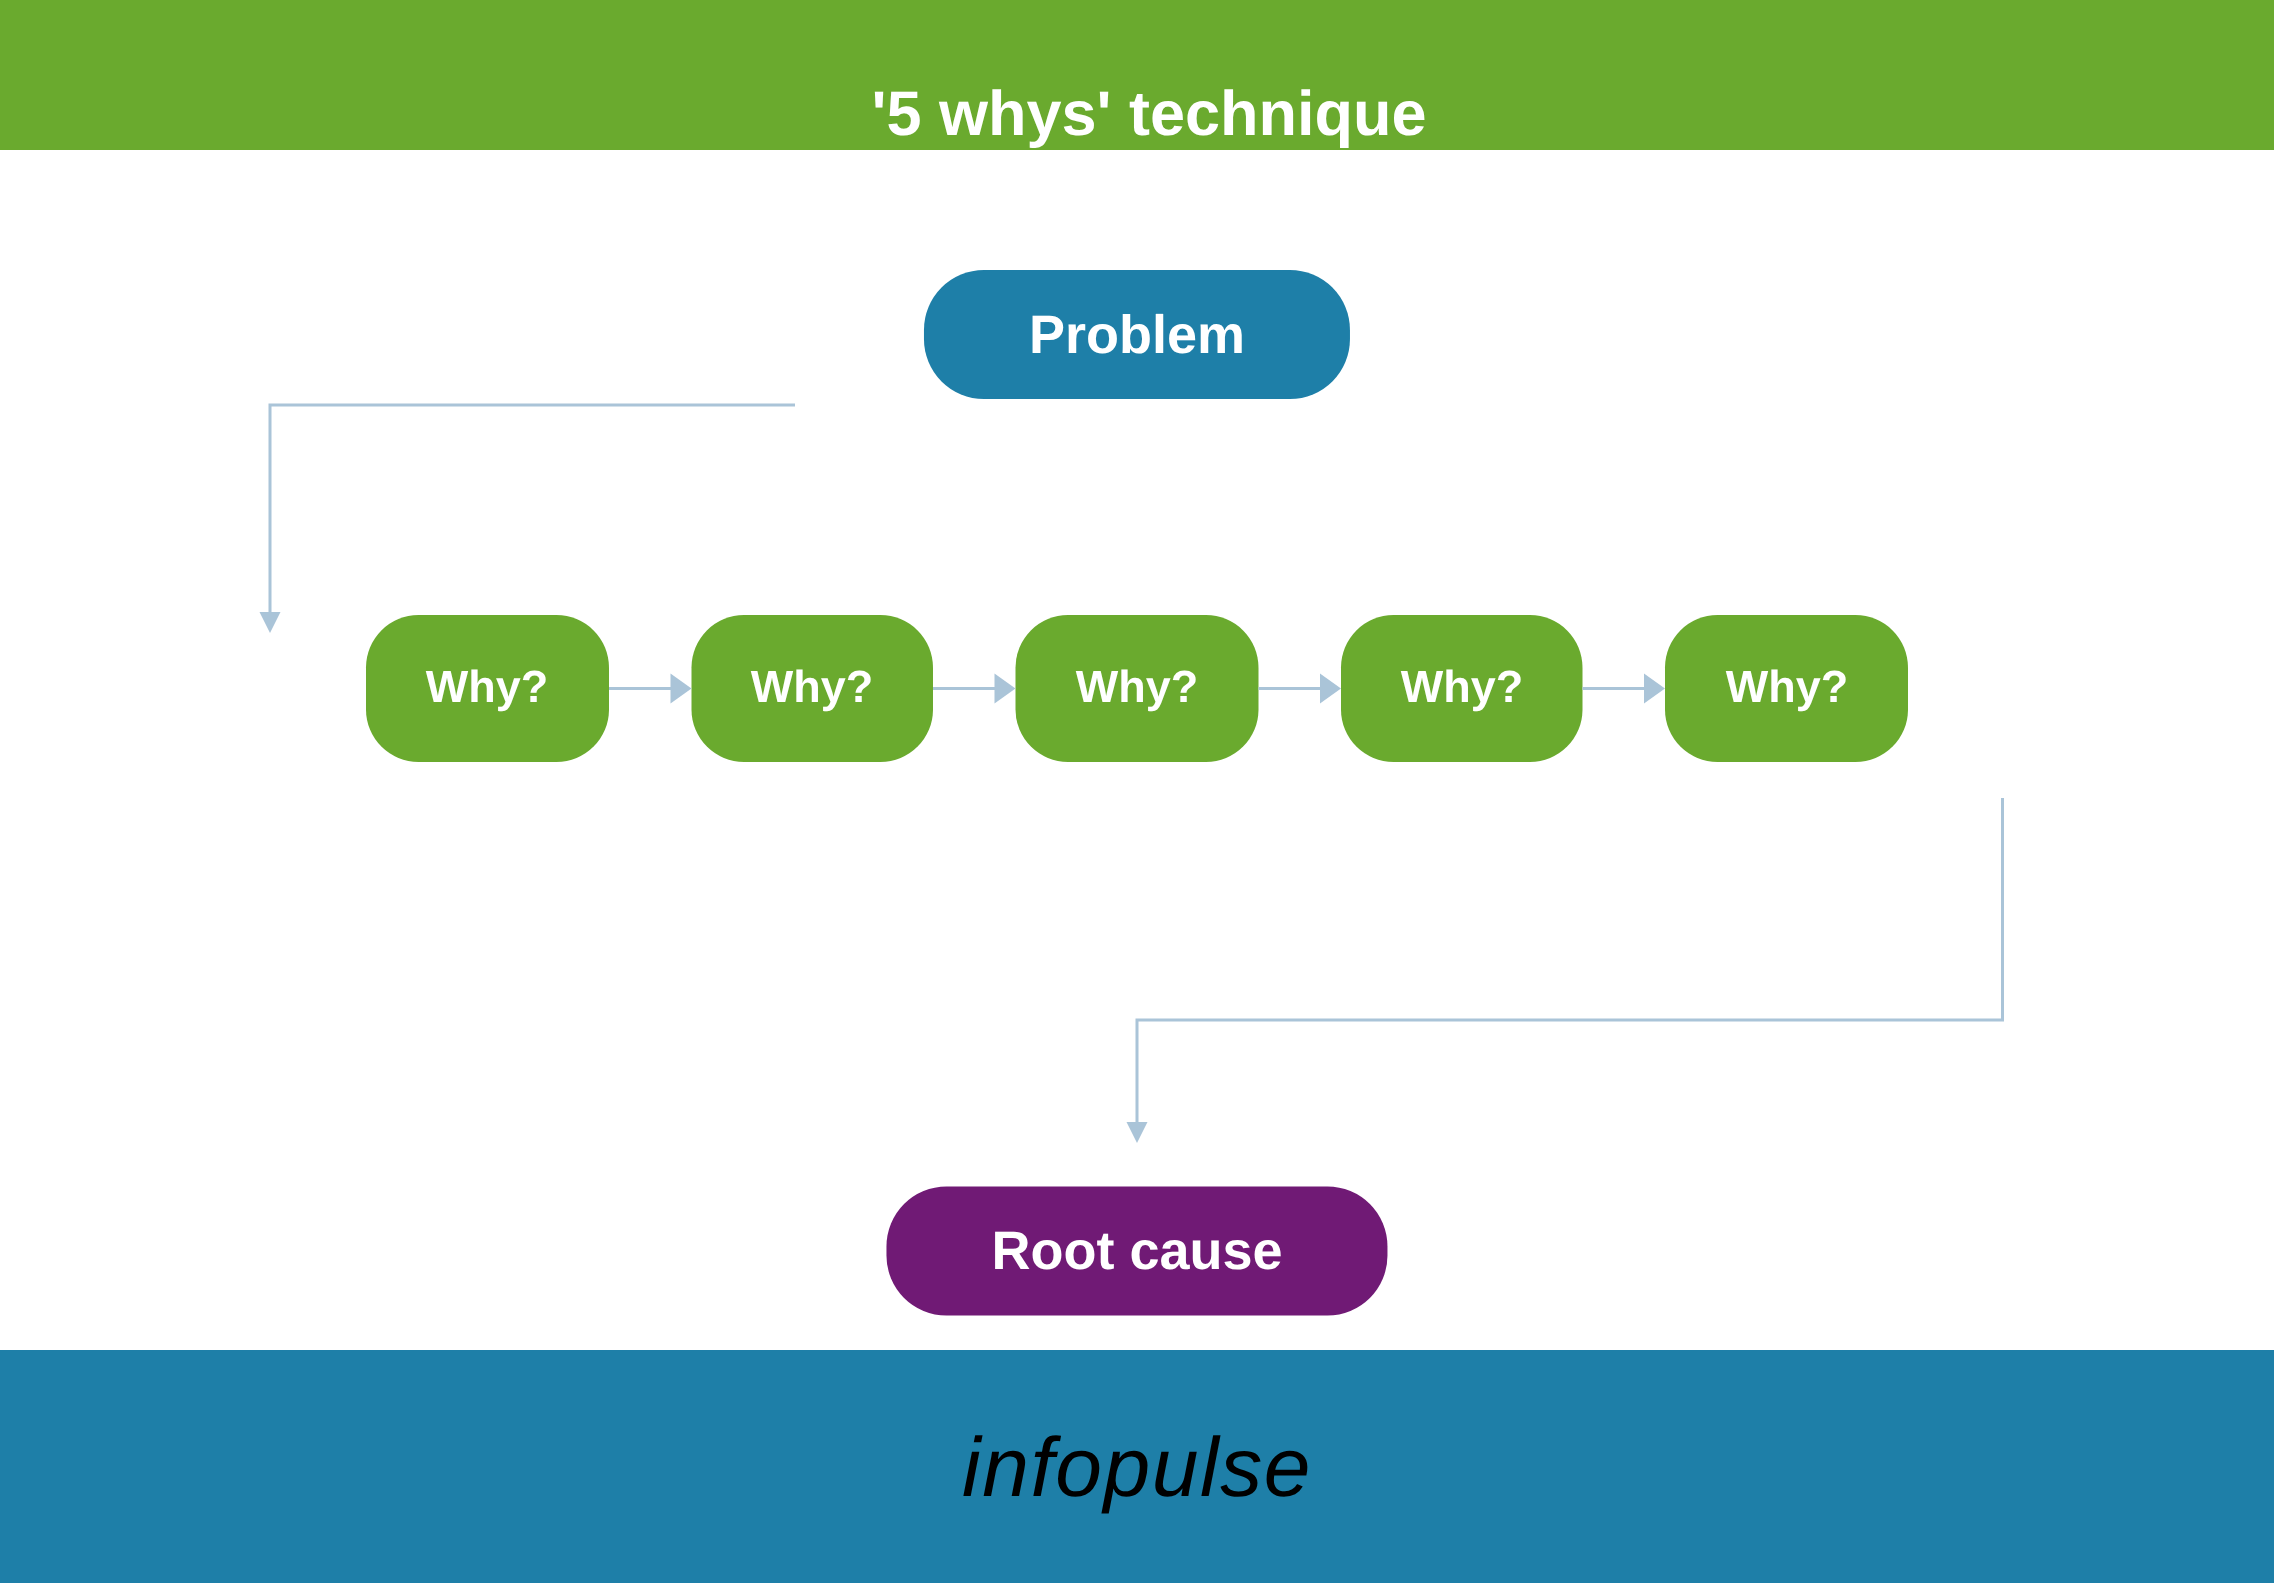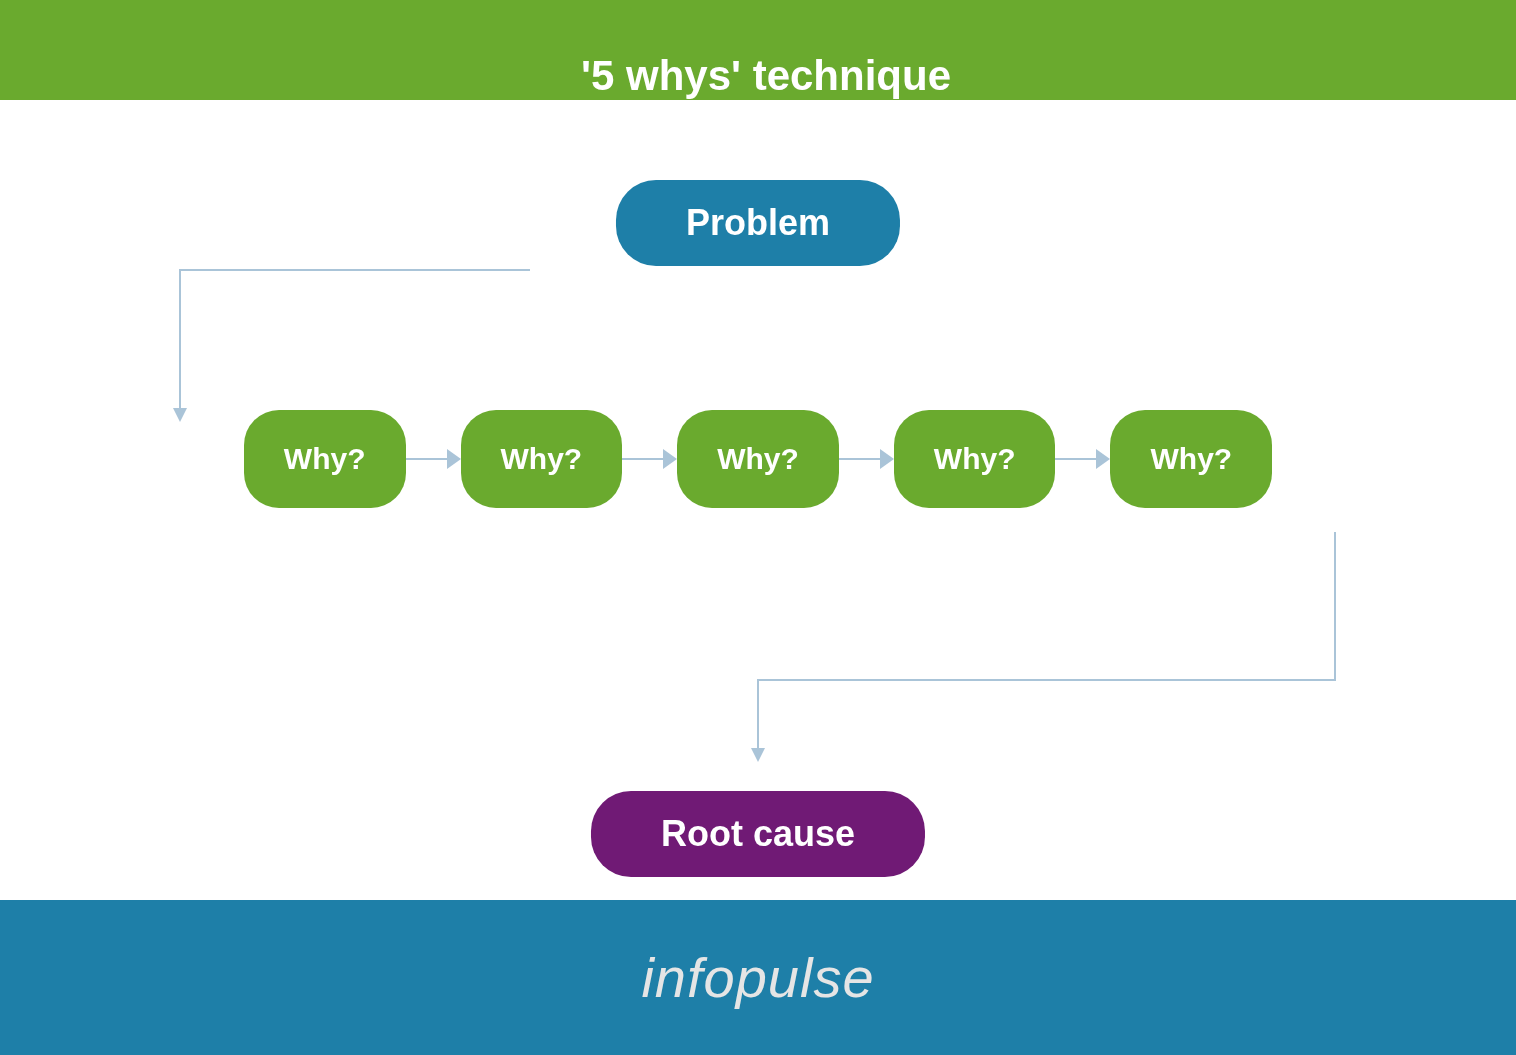--- a/index.html
+++ b/index.html
@@ -138,21 +138,21 @@
     .footer {
       background: #1e7fa8;
       width: 100%;
       height: 155px;
       display: flex;
       align-items: center;
       justify-content: center;
     }
 
     .footer-title {
-      color: #e5e5e5;
+      color: #000000;
       font-size: 56px;
       font-weight: 400;
       font-style: italic;
       letter-spacing: 1px;
     }
   </style>
 </head>
 <body>
 
 <div class="header">

